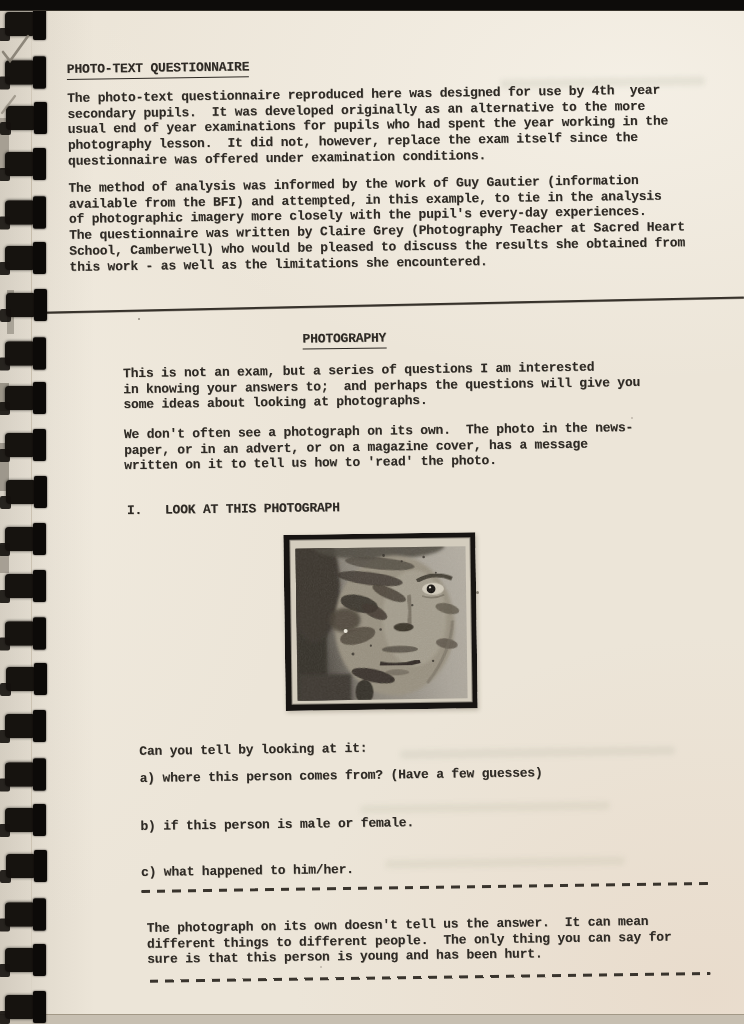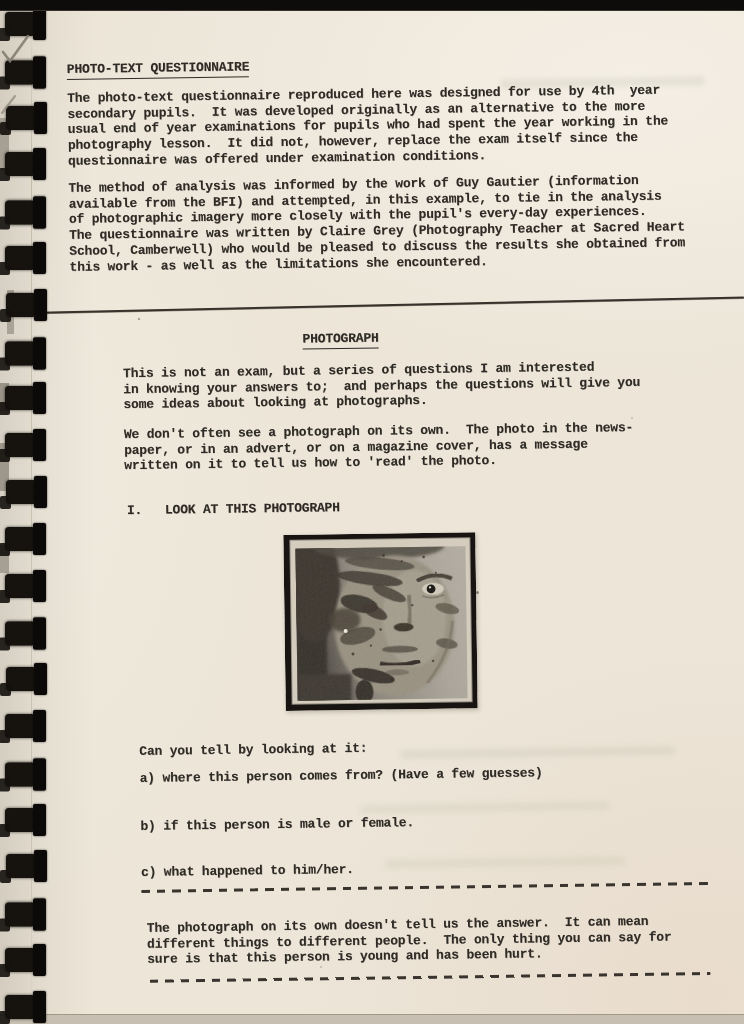--- a/index.html
+++ b/index.html
@@ -114,21 +114,21 @@
 usual end of year examinations for pupils who had spent the year working in the
 photography lesson.  It did not, however, replace the exam itself since the
 questionnaire was offered under examination conditions.</div>
   <div class="typed intro-p2">The method of analysis was informed by the work of Guy Gautier (information
 available from the BFI) and attempted, in this example, to tie in the analysis
 of photographic imagery more closely with the pupil's every-day experiences.
 The questionnaire was written by Claire Grey (Photography Teacher at Sacred Heart
 School, Camberwell) who would be pleased to discuss the results she obtained from
 this work - as well as the limitations she encountered.</div>
 
-  <div class="typed photog-heading heading">PHOTOGRAPH</div>
+  <div class="typed photog-heading heading">PHOTOGRAPHY</div>
   <div class="typed photog-p1">This is not an exam, but a series of questions I am interested
 in knowing your answers to;  and perhaps the questions will give you
 some ideas about looking at photographs.</div>
   <div class="typed photog-p2">We don't often see a photograph on its own.  The photo in the news-
 paper, or in an advert, or on a magazine cover, has a message
 written on it to tell us how to 'read' the photo.</div>
   <div class="typed q-heading">I.   LOOK AT THIS PHOTOGRAPH</div>
 
   <div class="photo-wrap" role="img" aria-label="High-contrast photocopied photograph of a young person's face with cuts and bruises, one eye swollen shut">
     <svg width="192" height="176" viewBox="0 0 192 176">

